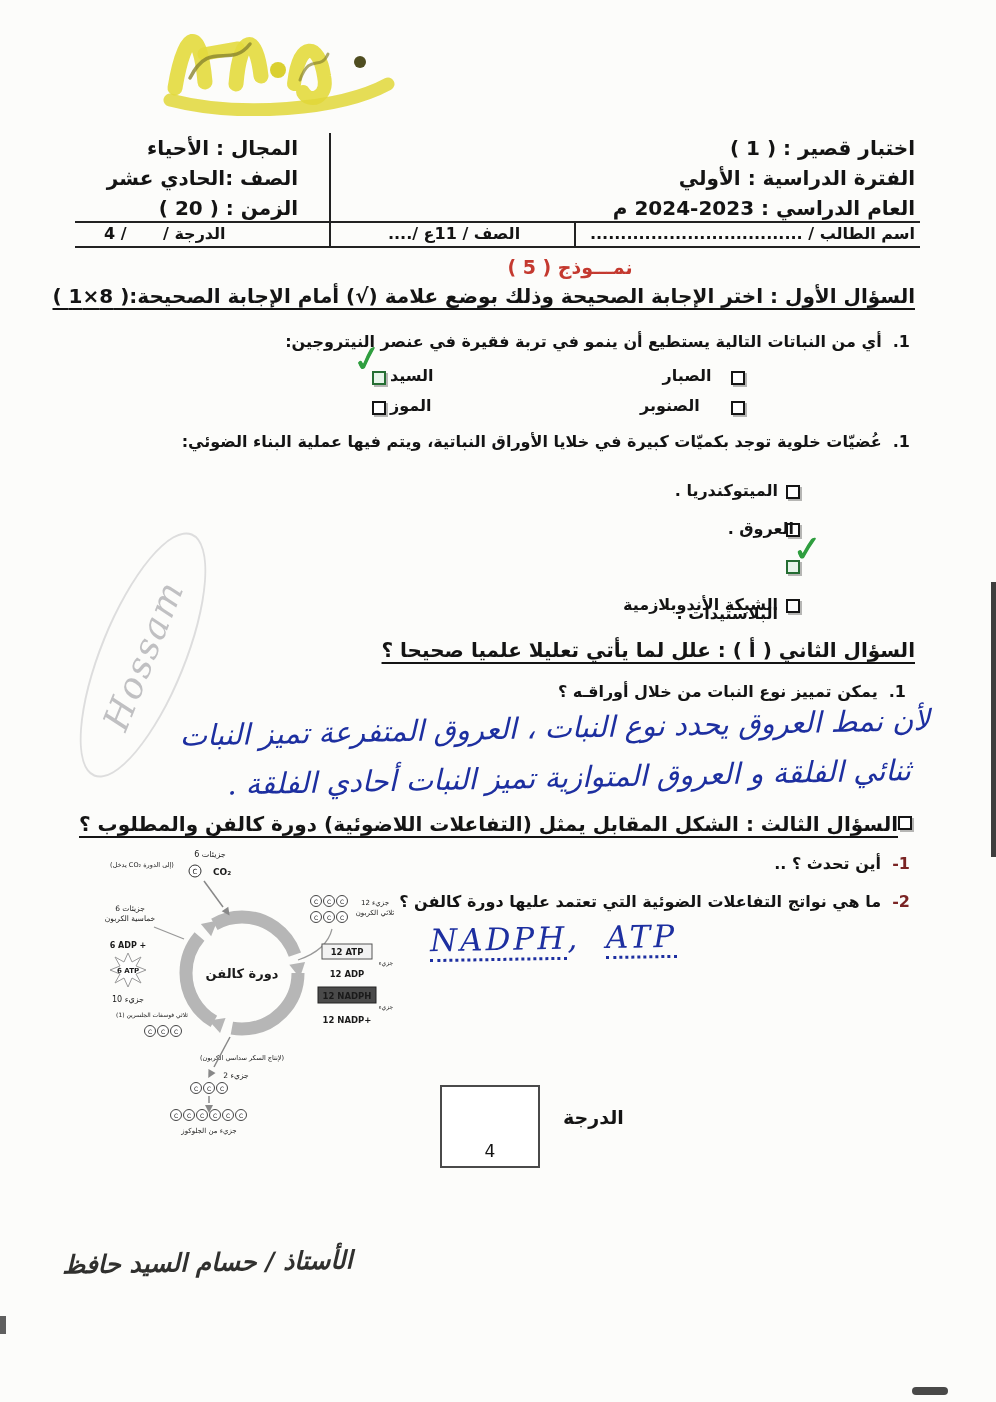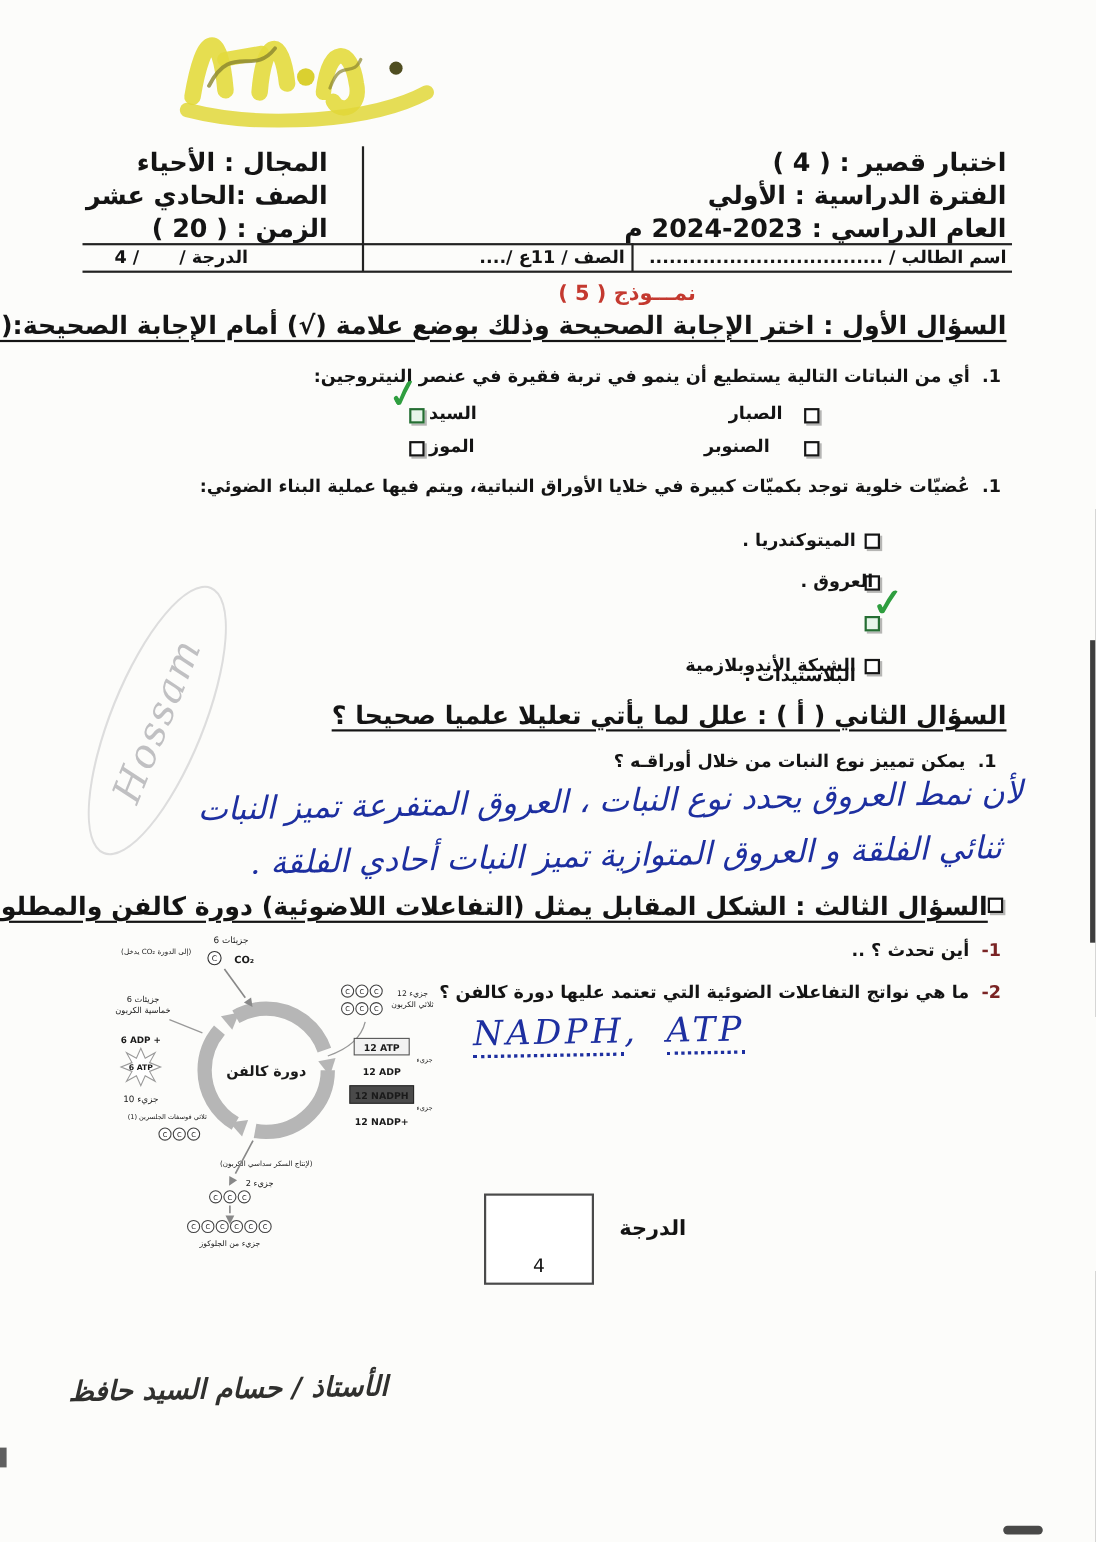--- a/index.html
+++ b/index.html
@@ -5,21 +5,21 @@
   * { margin:0; padding:0; box-sizing:border-box; }
   body { background:#9a9a9a; }
   .page {
     position:relative; width:996px; height:1402px; margin:0 auto;
     background:#fcfcfa; overflow:hidden;
     font-family:"DejaVu Sans","Liberation Sans",sans-serif; color:#141414;
   }
   .abs { position:absolute; white-space:nowrap; }
   .rtl { direction:rtl; unicode-bidi:embed; }
   .b { font-weight:700; }
-  .t19{font-size:19px} .t17{font-size:23px} .t16{font-size:16px}
+  .t19{font-size:19px} .t17{font-size:20px} .t16{font-size:16px}
   .ul { text-decoration:underline; text-underline-offset:5px; text-decoration-thickness:1.5px; }
   .red { color:#c4392f; }
   .maroon { color:#7a2424; }
   .hline,.vline { position:absolute; background:#222; }
   .cb { position:absolute; width:14px; height:14px; border:2px solid #151515;
         background:#fff; box-shadow:2px 2px 0 rgba(0,0,0,.28); }
   .cb.checked { border-color:#256e33; background:#e7f5ea; }
   .gcheck { position:absolute; color:#2f9e3f; font-weight:700; font-size:36px;
             transform:rotate(-10deg); text-shadow:0.5px 0.5px 0 #2f9e3f; }
   .ink { color:#1d2fa0; }
@@ -54,38 +54,38 @@
     <path d="M76,76 C80,26 96,24 101,68" stroke="#e3da3d" stroke-width="15" fill="none" stroke-linecap="round" opacity="0.9"></path>
     <path d="M134,76 C139,32 159,34 164,68 C169,90 149,96 143,84" stroke="#e3da3d" stroke-width="14" fill="none" stroke-linecap="round" opacity="0.9"></path>
     <path d="M10,92 C80,110 180,102 228,76" stroke="#e0d738" stroke-width="13" fill="none" stroke-linecap="round" opacity="0.85"></path>
     <circle cx="118" cy="62" r="8" fill="#d8ce25" opacity="0.95"></circle>
     <circle cx="200" cy="54" r="6" fill="#4f4d20"></circle>
     <path d="M30,70 C50,30 70,62 90,36" stroke="#8a842e" stroke-width="3.5" fill="none" stroke-linecap="round" opacity="0.8"></path>
     <path d="M140,72 C150,44 160,64 168,46" stroke="#8a842e" stroke-width="3" fill="none" stroke-linecap="round" opacity="0.7"></path>
   </svg>
 
   <div class="abs rtl b t17" style="right:81px;top:133px;line-height:30px;text-align:right;">
-    <div>اختبار قصير : ( 4 )</div>
+    <div>اختبار قصير : ( 1 )</div>
     <div>الفترة الدراسية : الأولي</div>
     <div>العام الدراسي : 2023-2024 م</div>
   </div>
 
   <div class="abs rtl b t17" style="left:150px;top:133px;width:148px;line-height:30px;text-align:right;">
     <div>المجال : الأحياء</div>
     <div>الصف :الحادي عشر</div>
     <div>الزمن : ( 20 )</div>
   </div>
 
   <div class="vline" style="left:329px;top:133px;width:2px;height:114px;"></div>
   <div class="hline" style="left:75px;top:221px;width:845px;height:2px;"></div>
   <div class="hline" style="left:75px;top:246px;width:845px;height:2px;"></div>
   <div class="vline" style="left:574px;top:221px;width:2px;height:26px;"></div>
 
   <div class="abs rtl b t16" style="right:81px;top:224px;">اسم الطالب / ...................................</div>
-  <div class="abs rtl b t16" style="left:340px;top:224px;width:228px;">الصف / 11ع /....</div>
+  <div class="abs rtl b t16" style="left:340px;top:224px;width:228px;text-align:center;">الصف / 11ع /....</div>
   <div class="abs rtl b t16" style="left:163px;top:224px;">الدرجة /</div>
   <div class="abs rtl b t16" style="left:104px;top:224px;">/ 4</div>
 
   <div class="abs rtl b t19 red" style="left:470px;top:256px;width:200px;text-align:center;">نمـــوذج ( 5 )</div>
 
   <div class="abs rtl b t17 ul" style="right:81px;top:284px;">السؤال الأول : اختر الإجابة الصحيحة وذلك بوضع علامة (√) أمام الإجابة الصحيحة:( 8×1 )</div>
 
   <div class="abs rtl b t16" style="right:86px;top:332px;">
     <span>1.</span>&nbsp;&nbsp;<span>أي من النباتات التالية يستطيع أن ينمو في تربة فقيرة في عنصر النيتروجين:</span>
   </div>

